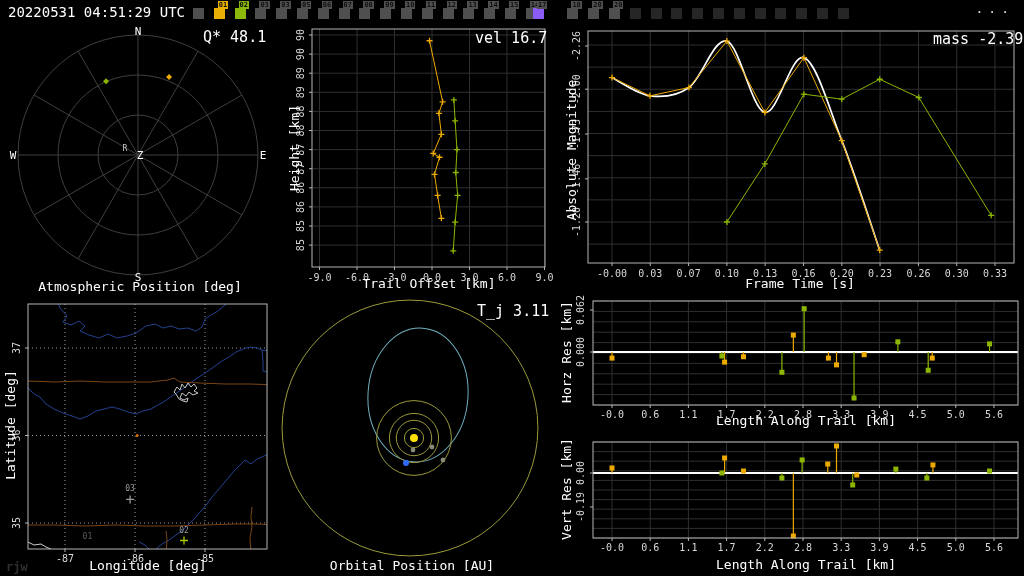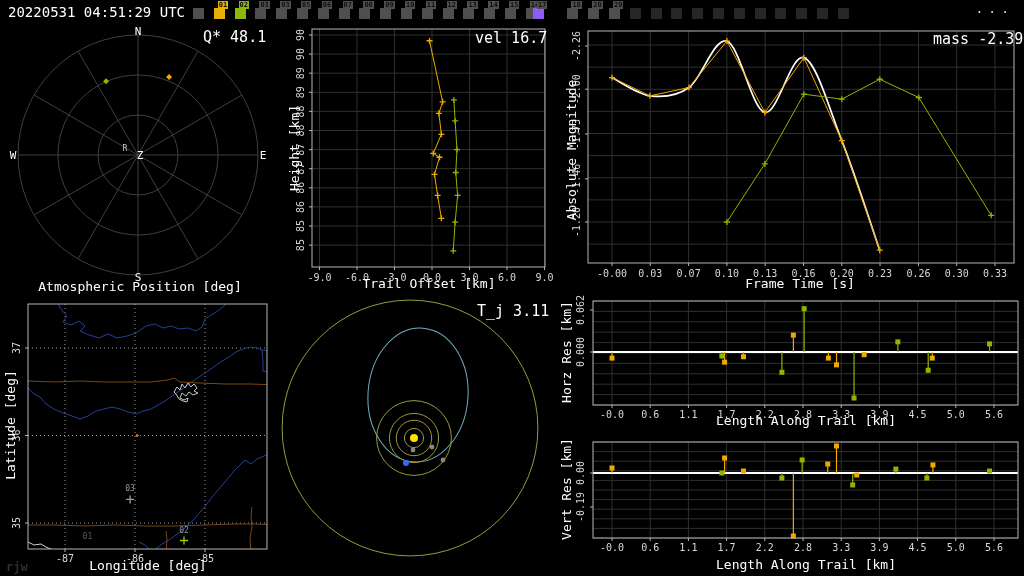--- a/index.html
+++ b/index.html
@@ -504,20 +504,21 @@
 
   <div class="stat" style="left:203px;top:28px">Q* 48.1</div>
   <div class="stat" style="left:475px;top:29px">vel 16.7</div>
   <div class="stat" style="left:933px;top:30px">mass -2.39</div>
   <div class="stat" style="left:477px;top:302px">T_j 3.11</div>
 
   <div class="title" style="left:140px;top:279px">Atmospheric Position [deg]</div>
   <div class="title" style="left:429px;top:276px">Trail Offset [km]</div>
   <div class="title" style="left:800px;top:276px">Frame Time [s]</div>
   <div class="title" style="left:148px;top:558px">Longitude [deg]</div>
+  <div class="title" style="left:412px;top:558px">Orbital Position [AU]</div>
   <div class="title" style="left:806px;top:413px">Length Along Trail [km]</div>
   <div class="title" style="left:806px;top:557px">Length Along Trail [km]</div>
 
   <div class="vlabel" style="left:294px;top:148px">Height [km]</div>
   <div class="vlabel" style="left:571px;top:150px">Absolute Magnitude</div>
   <div class="vlabel" style="left:10px;top:425px">Latitude [deg]</div>
   <div class="vlabel" style="left:566px;top:352px">Horz Res [km]</div>
   <div class="vlabel" style="left:566px;top:489px">Vert Res [km]</div>
 
   <div id="watermark">rjw</div>

